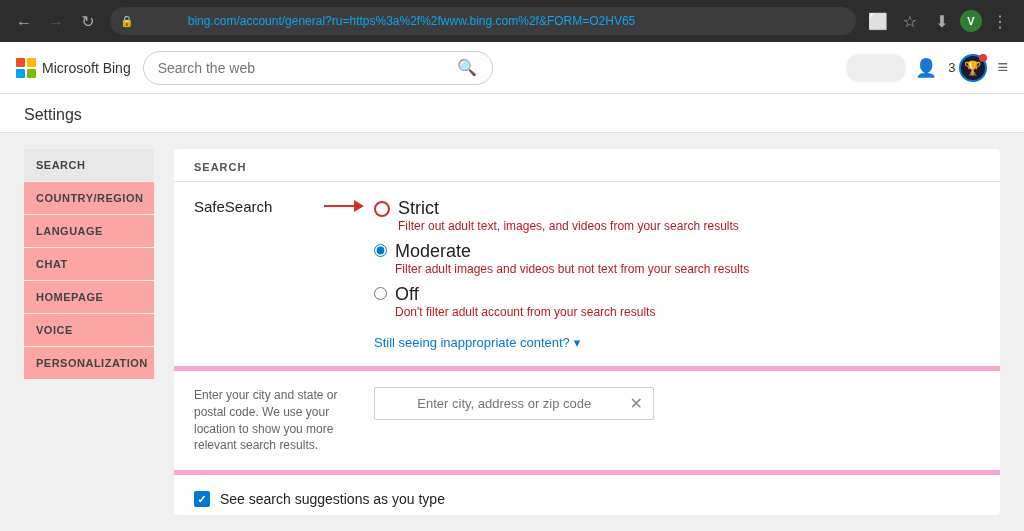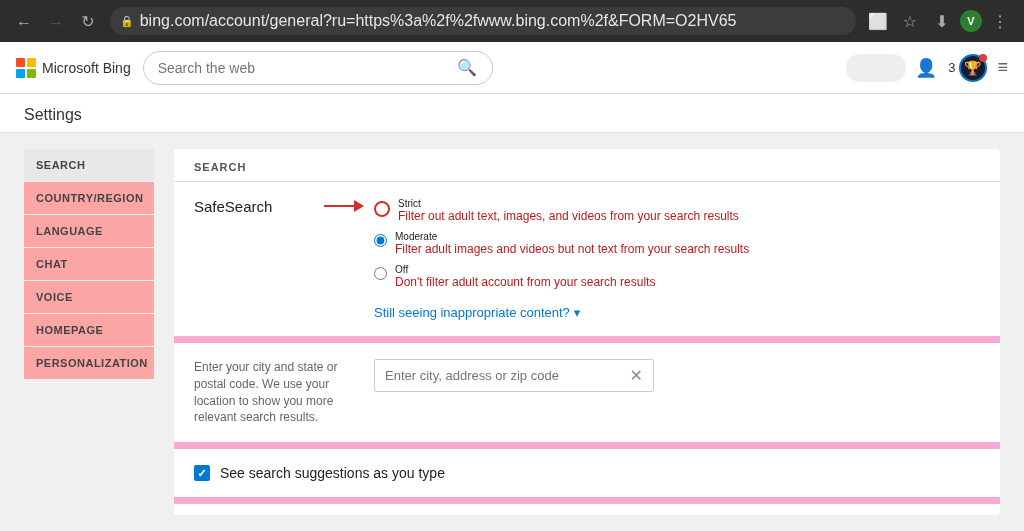--- a/index.html
+++ b/index.html
@@ -26,21 +26,21 @@
       flex: 1;
       background: #3c3c3c;
       border-radius: 20px;
       height: 28px;
       display: flex;
       align-items: center;
       padding: 0 10px;
       gap: 6px;
     }
     .address-bar .lock-icon { color: #aaa; font-size: 11px; }
-    .address-bar .url-text { color: #e5e5e5; font-size: 16px; flex: 1; }
+    .address-bar .url-text { color: #0ea5e9; font-size: 12px; flex: 1; margin-left: 48px; }
     .browser-actions { display: flex; gap: 4px; align-items: center; }
     .browser-action-btn {
       background: none; border: none; cursor: pointer;
       color: #aaa; font-size: 16px; width: 28px; height: 28px;
       display: flex; align-items: center; justify-content: center;
       border-radius: 4px;
     }
     .profile-btn {
       background: #2e7d32; color: white; border: none;
       border-radius: 50%; width: 22px; height: 22px;
@@ -169,39 +169,39 @@
     .section-header {
       padding: 12px 20px 8px;
       font-size: 11px;
       font-weight: 600;
       color: #555;
       letter-spacing: 1px;
       border-bottom: 1px solid #e0e0e0;
     }
     .settings-section {
       padding: 16px 20px;
-      border-bottom: 7px solid #f9a8d4;
+      border-bottom: 5px solid #f9a8d4;
     }
     .section-row {
       display: flex;
       gap: 20px;
     }
     .section-label {
       width: 160px;
       flex-shrink: 0;
     }
     .section-label h3 { font-size: 15px; font-weight: 500; color: #222; margin-bottom: 4px; }
     .section-label p { font-size: 12px; color: #666; line-height: 1.4; }
     .section-controls { flex: 1; }
 
     
     .radio-group { display: flex; flex-direction: column; gap: 8px; position: relative; }
     .radio-option { display: flex; align-items: flex-start; gap: 8px; }
     .radio-option input[type="radio"] { margin-top: 3px; cursor: pointer; accent-color: #0078d4; }
-    .radio-option-text .option-title { font-size: 10px; color: #222; font-weight: 400; }
+    .radio-option-text .option-title { font-size: 18px; color: #222; font-weight: 400; }
     .radio-option-text .option-desc { font-size: 12px; color: #b91c1c; }
 
     
     .arrow-indicator {
       position: absolute;
       left: -50px;
       top: 2px;
       display: flex;
       align-items: center;
     }
@@ -231,21 +231,21 @@
       border: 1px solid #ccc;
       border-radius: 2px;
       display: flex;
       align-items: center;
       padding: 6px 10px;
       gap: 6px;
       width: 280px;
     }
     .location-input-wrap input {
       border: none; outline: none; flex: 1;
-      font-size: 13px; color: #999;
+      font-size: 13px; color: #999; text-align: center;
     }
     .clear-btn { color: #888; cursor: pointer; font-size: 16px; border: none; background: none; }
 
     
     .suggestion-row {
       display: flex; align-items: center; gap: 10px;
     }
     .checkbox-custom {
       width: 16px; height: 16px;
       background: #0078d4; border: none;
@@ -308,22 +308,22 @@
 
 <div class="settings-page">
   <div class="settings-title">Settings</div>
   <div class="settings-body">
 
     <div class="sidebar">
       <button class="sidebar-item active">SEARCH</button>
       <button class="sidebar-item">COUNTRY/REGION</button>
       <button class="sidebar-item">LANGUAGE</button>
       <button class="sidebar-item">CHAT</button>
+      <button class="sidebar-item">HOMEPAGE</button>
       <button class="sidebar-item">VOICE</button>
-      <button class="sidebar-item">HOMEPAGE</button>
       <button class="sidebar-item">PERSONALIZATION</button>
     </div>
 
     <div class="main-content">
       <div class="section-header">SEARCH</div>
 
       <div class="settings-section">
         <div class="section-row">
           <div class="section-label">
             <h3>SafeSearch</h3>

